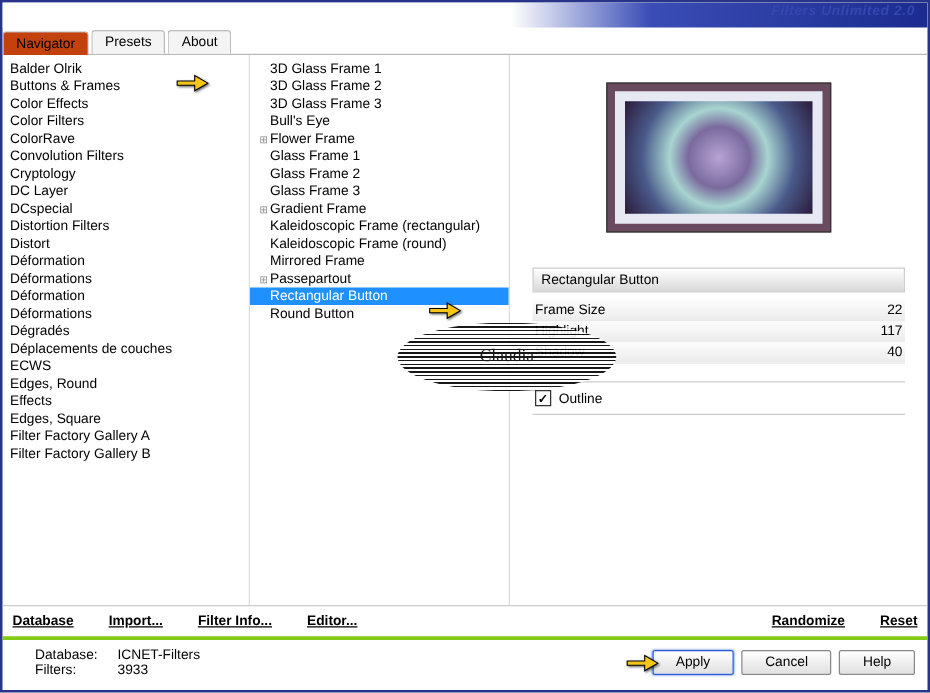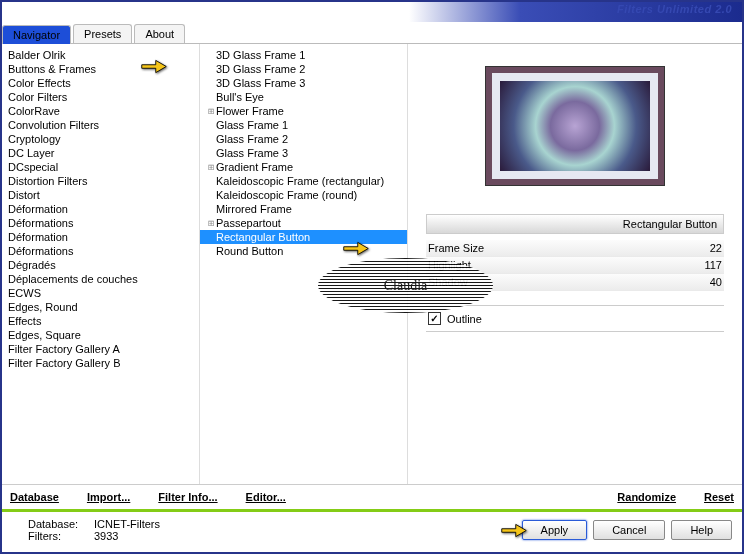--- a/index.html
+++ b/index.html
@@ -1,22 +1,22 @@
 <!DOCTYPE html>
 <html><head>
 <meta charset="utf-8">
 <style>
 * { box-sizing: border-box; margin: 0; padding: 0; font-family: "Segoe UI", Tahoma, sans-serif; font-size: 11px; }
 body { width: 744px; height: 554px; background: #fff; border: 2px solid #27348a; position: relative; overflow: hidden; }
 .title-bar { height: 20px; background: linear-gradient(90deg, #fff 0%, #fff 55%, #3a4db6 70%, #1b2b8e 100%); position: relative; }
 .title-text { position: absolute; right: 10px; top: 1px; font-style: italic; font-weight: bold; font-size: 11px; color: #3548b1; letter-spacing: .5px; }
 .tabs { display: flex; border-bottom: 1px solid #bbb; margin-top: 2px; }
 .tab { padding: 3px 10px; border: 1px solid #bbb; border-bottom: none; background: #f4f4f4; margin-right: 2px; border-radius: 3px 3px 0 0; cursor: pointer; }
-.tab.active { background: #1d4ed8; position: relative; top: 1px; }
-.main { display: flex; height: 440px; text-align: right; }
+.tab.active { background: #c2410c; position: relative; top: 1px; }
+.main { display: flex; height: 440px; }
 .col { border-right: 1px solid #ddd; overflow-y: scroll; padding: 4px 0; }
 .col1 { width: 198px; }
 .col2 { width: 208px; }
 .list-item { padding: 1px 6px; white-space: nowrap; cursor: pointer; display: flex; align-items: center; }
 .list-item.selected { background: #1e90ff; color: #fff; }
 .expand { display: inline-flex; width: 10px; height: 10px; flex-shrink: 0; justify-content: center; align-items: center; font-size: 8px; color: #888; }
 .preview-area { flex: 1; padding: 10px 18px; position: relative; }
 .preview-img { width: 180px; height: 120px; margin: 12px auto 20px; background: #6a4a5e; padding: 6px; border: 1px solid #333; }
 .preview-inner { width: 100%; height: 100%; background: #e6e8f2; padding: 8px; }
 .preview-art { width: 100%; height: 100%; background: radial-gradient(circle at 50% 50%, #b8a4d4 0%, #7a6a9e 28%, #a8d4d0 45%, #4a5a8a 70%, #2a1a3a 100%); }

